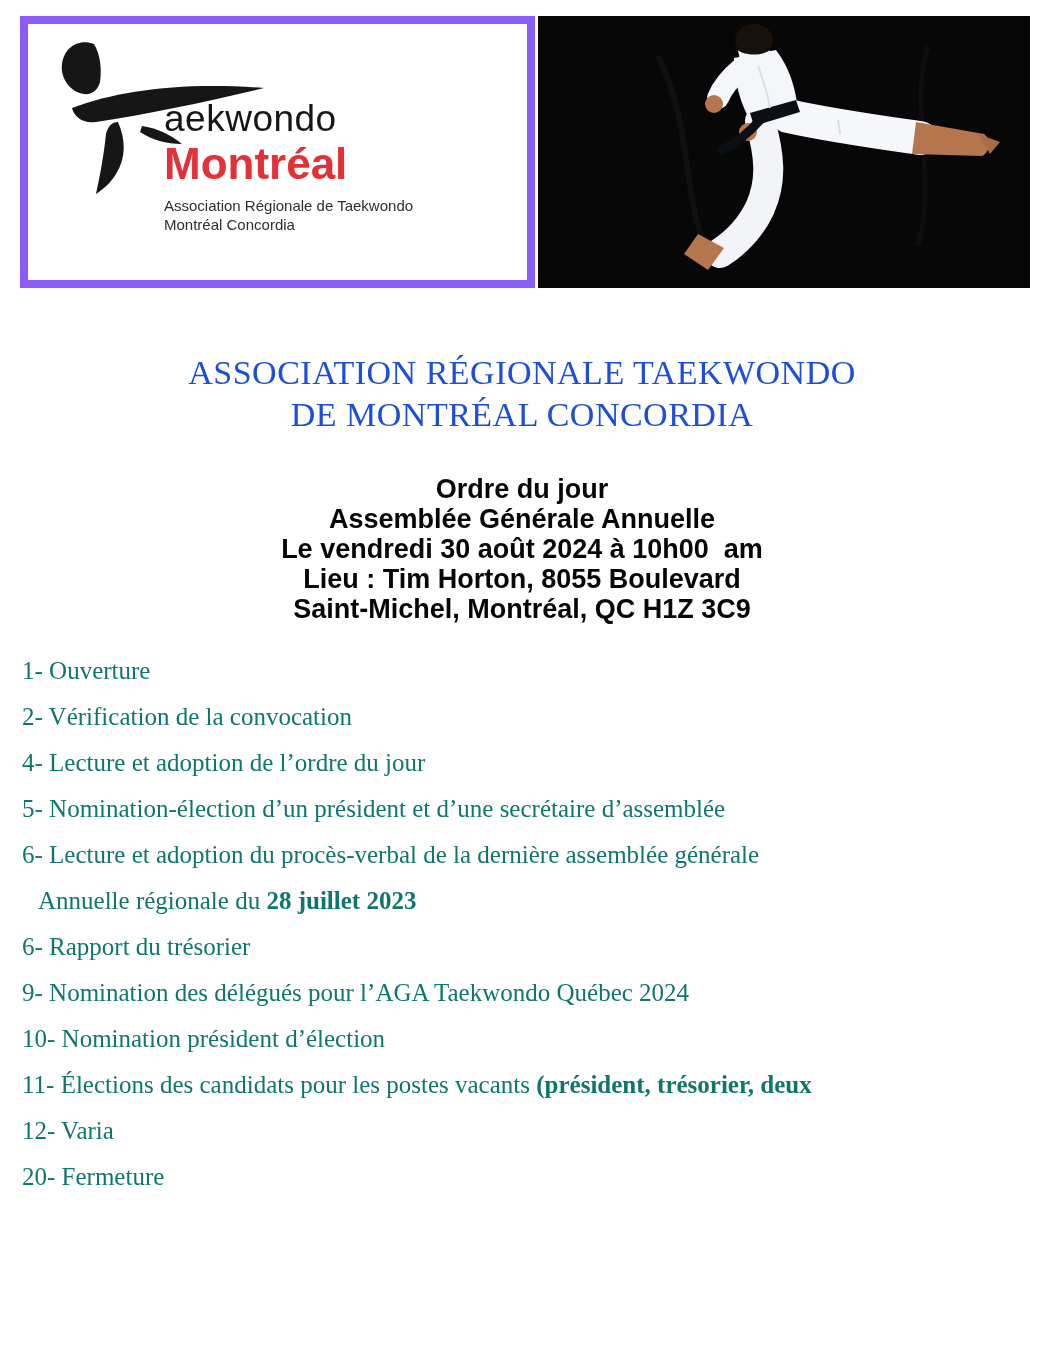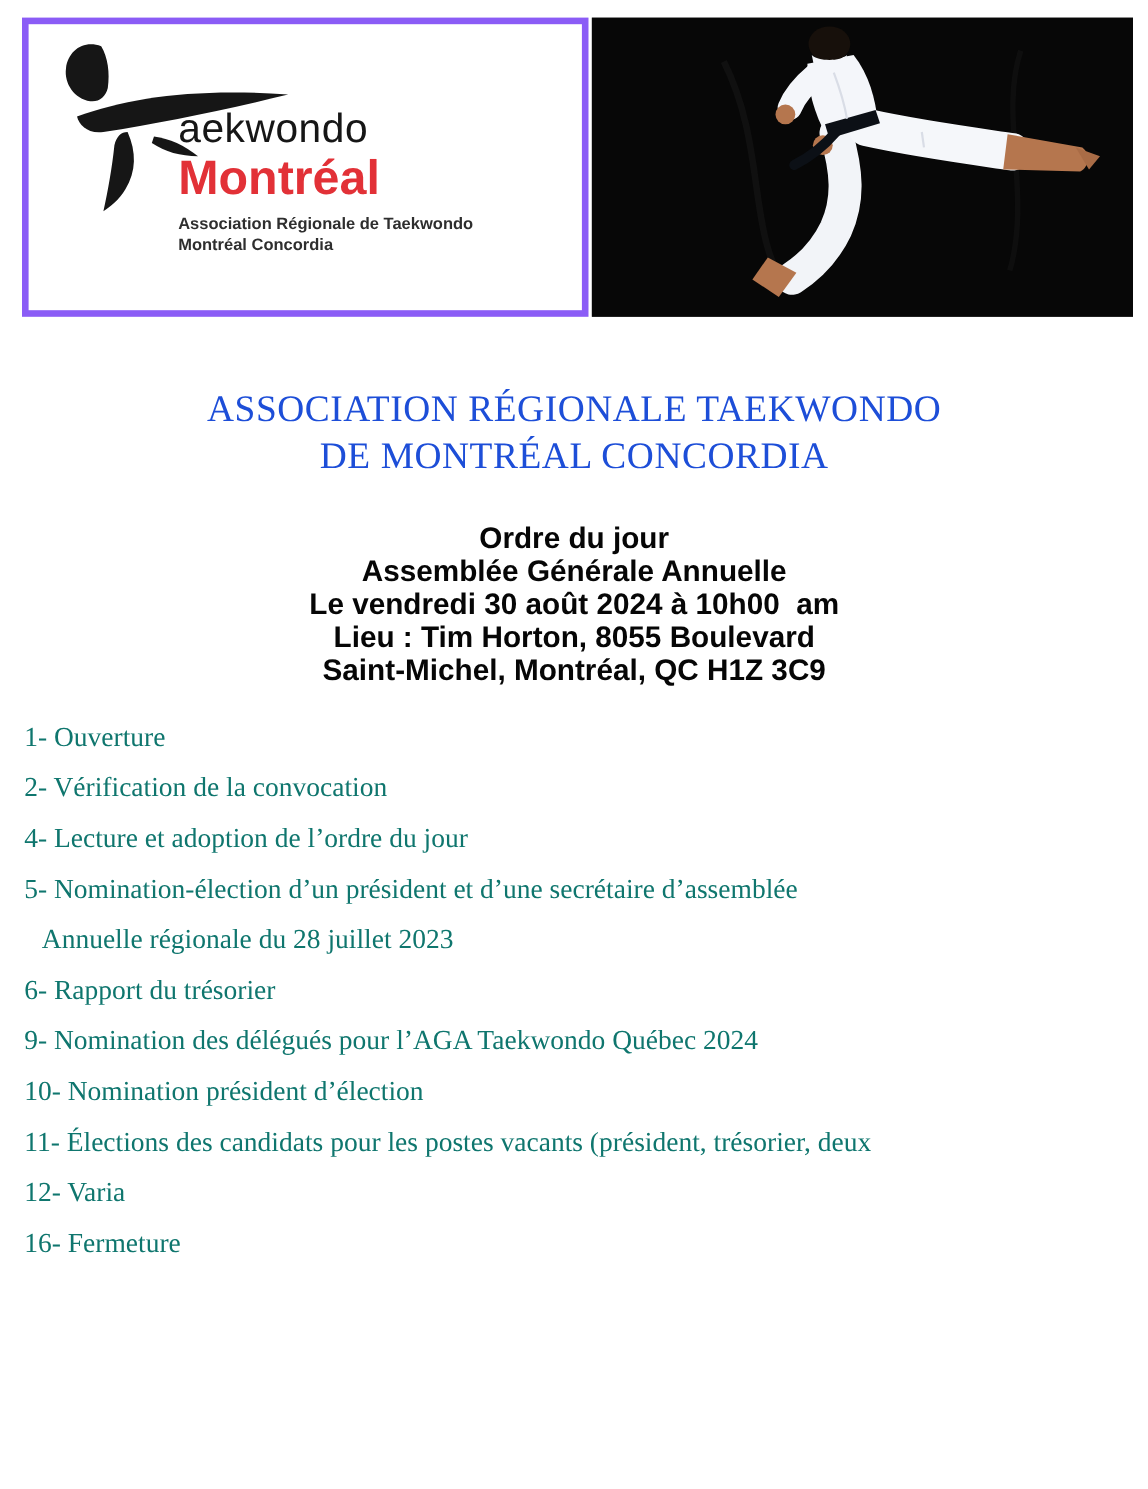--- a/index.html
+++ b/index.html
@@ -7,27 +7,27 @@
     width:1044px; height:1354px; overflow:hidden;
     background:#ffffff; color:#000;
     font-family:"Liberation Serif", serif;
   }
   .page { position:relative; width:1044px; height:1354px; }
 
   
   .banner { display:flex; gap:3px; margin:16px 0 0 20px; }
   .logo-box {
     position:relative; width:515px; height:272px; box-sizing:border-box;
-    background:#ffffff; border:6px solid #8b5cf6;
+    background:#ffffff; border:8px solid #8b5cf6;
   }
   .logo-mark { position:absolute; left:28px; top:14px; }
   .logo-text { position:absolute; left:136px; top:76px; font-family:"Liberation Sans", sans-serif; }
   .logo-top  { font-size:37px; line-height:38px; color:#161616; letter-spacing:0.5px; }
   .logo-main { font-size:44px; line-height:52px; font-weight:bold; color:var(--logo-red, #e23137); }
-  .logo-sub  { font-size:15px; line-height:19px; font-weight:bold; color:#2e2e2e; }
+  .logo-sub  { font-size:15px; line-height:19px; font-weight:normal; color:#2e2e2e; }
   .logo-sub.first { margin-top:6px; }
   .photo-box { position:relative; width:492px; height:272px; background:#070707; overflow:hidden; }
 
   
   .title {
     margin-top:64px; text-align:center;
     font-size:34px; line-height:42px; letter-spacing:0.5px; color:#1d4ed8;
   }
 
   
@@ -35,21 +35,21 @@
     margin-top:38px; text-align:center;
     font-family:"Liberation Sans", sans-serif;
     font-weight:bold; font-size:27px; line-height:30px; color:#060606;
   }
   .info > div { white-space:pre-wrap; }
 
   
   .agenda { margin:24px 0 0 22px; width:1000px; font-size:25px; color:#0f766e; }
   .agenda-line { line-height:46px; white-space:pre-wrap; }
   .agenda-line.indent { padding-left:16px; }
-  .b { font-weight:normal; }
+  .b { font-weight:bold; }
 </style>
 </head>
 <body>
 
 <div class="page">
 
   <div class="banner">
 
     <div class="logo-box">
       <svg class="logo-mark" width="215" height="160" viewBox="0 0 215 160" aria-hidden="true">
@@ -116,35 +116,36 @@
       <div>
         <div class="agenda-line"><span>2- Vérification de la convocation</span></div>
       </div>
       <div>
         <div class="agenda-line"><span>4- Lecture et adoption de l’ordre du jour</span></div>
       </div>
       <div>
         <div class="agenda-line"><span>5- Nomination-élection d’un président et d’une secrétaire d’assemblée</span></div>
       </div>
       <div>
+        <div class="agenda-line"><span>6- Lecture et adoption du procès-verbal de la dernière assemblée générale</span></div>
         <div class="agenda-line indent"><span>Annuelle régionale du </span><span class="b">28 juillet 2023</span></div>
       </div>
       <div>
         <div class="agenda-line"><span>6- Rapport du trésorier</span></div>
       </div>
       <div>
         <div class="agenda-line"><span>9- Nomination des délégués pour l’AGA Taekwondo Québec 2024</span></div>
       </div>
       <div>
         <div class="agenda-line"><span>10- Nomination président d’élection</span></div>
       </div>
       <div>
         <div class="agenda-line"><span>11- Élections des candidats pour les postes vacants </span><span class="b">(président, trésorier, deux</span></div>
       </div>
       <div>
         <div class="agenda-line"><span>12- Varia</span></div>
       </div>
       <div>
-        <div class="agenda-line"><span>16- Fermeture</span></div>
+        <div class="agenda-line"><span>20- Fermeture</span></div>
       </div>
     </div>
 
 </div>
 
 </body></html>

